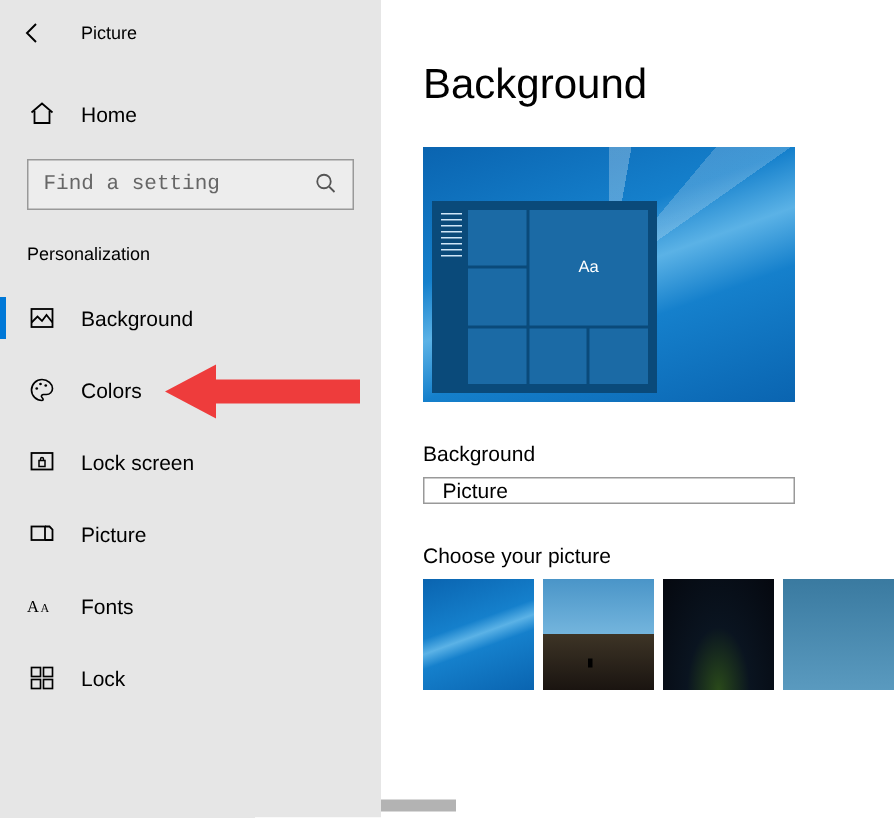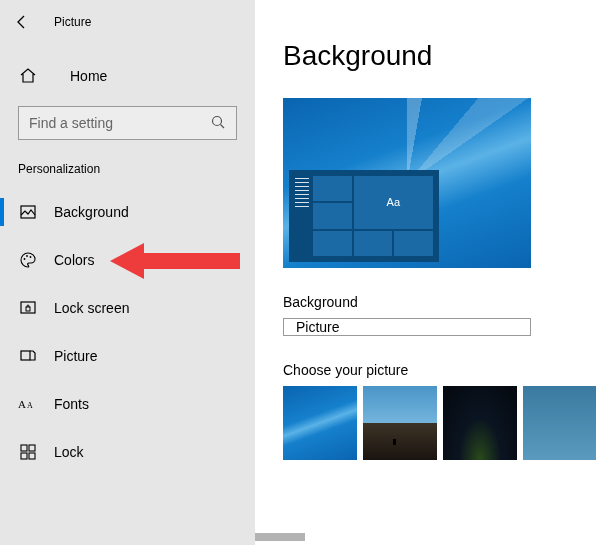--- a/index.html
+++ b/index.html
@@ -26,41 +26,42 @@
     padding-left: 14px;
     gap: 24px;
   }
   .back-icon svg { display:block; }
   .title { font-size: 12px; font-weight: 400; }
   .home-row {
     display: flex;
     align-items: center;
     height: 40px;
     padding-left: 18px;
-    gap: 32px;
+    gap: 16px;
     margin-top: 12px;
     cursor: pointer;
   }
   .icon { width: 20px; display:flex; justify-content:center; }
   .search-wrap { padding: 10px 18px 0 18px; }
   .search {
     display: flex;
     align-items: center;
     border: 1px solid #999;
     background: #ededed;
     height: 34px;
     padding: 0 10px;
   }
   .search input {
     flex: 1;
     border: none;
     background: transparent;
     font-size: 14px;
     outline: none;
     color: #555;
+    font-family: Liberation Mono, monospace;
   }
   .search input::placeholder { color: #666; }
   .section-label {
     font-weight: 400;
     font-size: 12px;
     padding: 22px 18px 8px 18px;
   }
   .nav { margin-top: 4px; }
   .nav-item {
     display: flex;
@@ -102,21 +103,21 @@
     left:50%; top:50%;
     width:300px; height:300px;
     background: conic-gradient(from 0deg, rgba(255,255,255,0.15) 0 10deg, transparent 10deg 40deg, rgba(255,255,255,0.1) 40deg 55deg, transparent 55deg 360deg);
     transform: translate(-50%,-50%);
   }
   .taskbar-preview {
     position: absolute;
     left: 6px;
     bottom: 6px;
     width: 150px;
-    height: 92px;
+    height: 128px;
     background: #0a4a7a;
     padding: 6px;
   }
   .tiles {
     display:grid;
     grid-template-columns: 14px 1fr;
     gap:4px;
     height:100%;
   }
   .hamburger {

